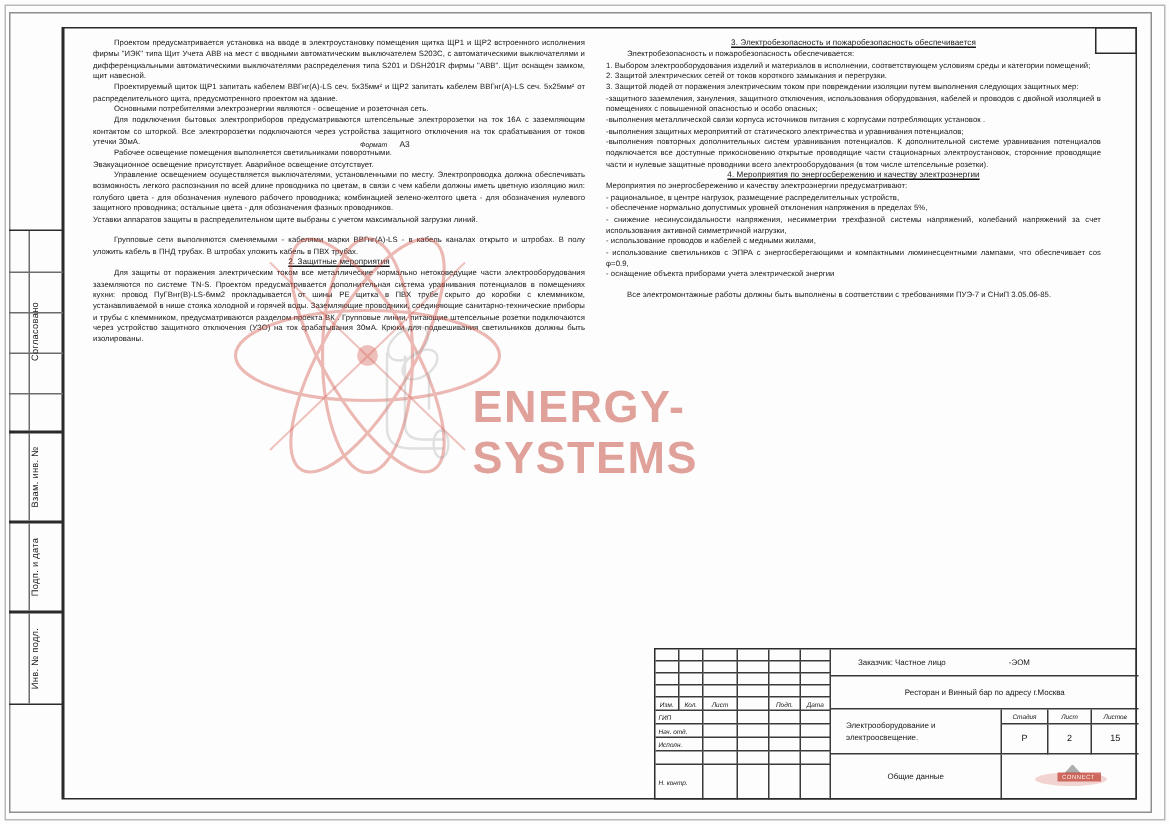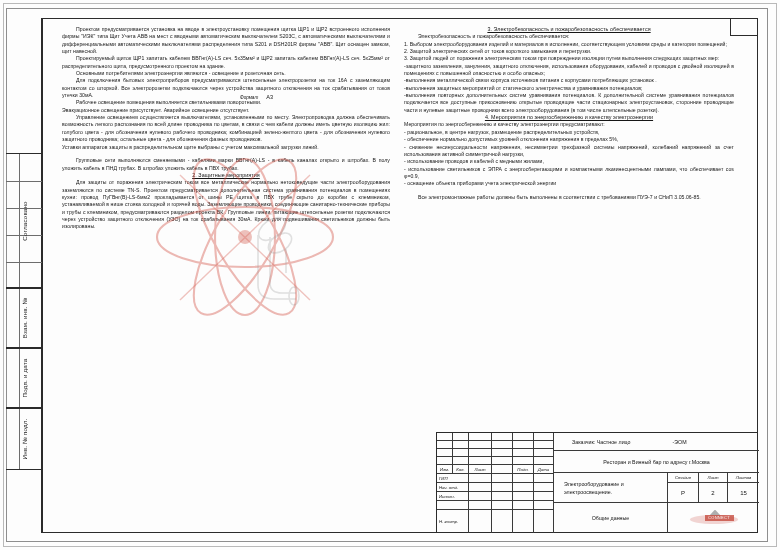--- a/index.html
+++ b/index.html
@@ -258,20 +258,21 @@
     <svg width="90" height="110" viewBox="0 0 90 110" style="position:absolute;left:100px;top:58px;opacity:.3">
       <g stroke="#8c8c8c" stroke-width="1.6" fill="none">
         <ellipse cx="22" cy="16" rx="15" ry="9" transform="rotate(-35 22 16)"></ellipse>
         <ellipse cx="30" cy="30" rx="13" ry="8" transform="rotate(-35 30 30)"></ellipse>
         <path d="M8 22 L8 72 Q8 86 24 86 L46 86"></path>
         <path d="M20 24 L20 70 Q20 80 32 80 L46 80"></path>
         <path d="M36 36 L36 60"></path>
         <ellipse cx="44" cy="83" rx="5" ry="9"></ellipse>
       </g>
     </svg>
+    <div class="wm-text">ENERGY-SYSTEMS</div>
   </div>
 
   <div id="title-block">
 
     <div class="tb-cell" style="left:0;   top:0;  width:16px; height:8px;"></div>
     <div class="tb-cell" style="left:16px;top:0;  width:16px; height:8px;"></div>
     <div class="tb-cell" style="left:32px;top:0;  width:23px; height:8px;"></div>
     <div class="tb-cell" style="left:55px;top:0;  width:21px; height:8px;"></div>
     <div class="tb-cell" style="left:76px;top:0;  width:21px; height:8px;"></div>
     <div class="tb-cell" style="left:97px;top:0;  width:20px; height:8px;"></div>

